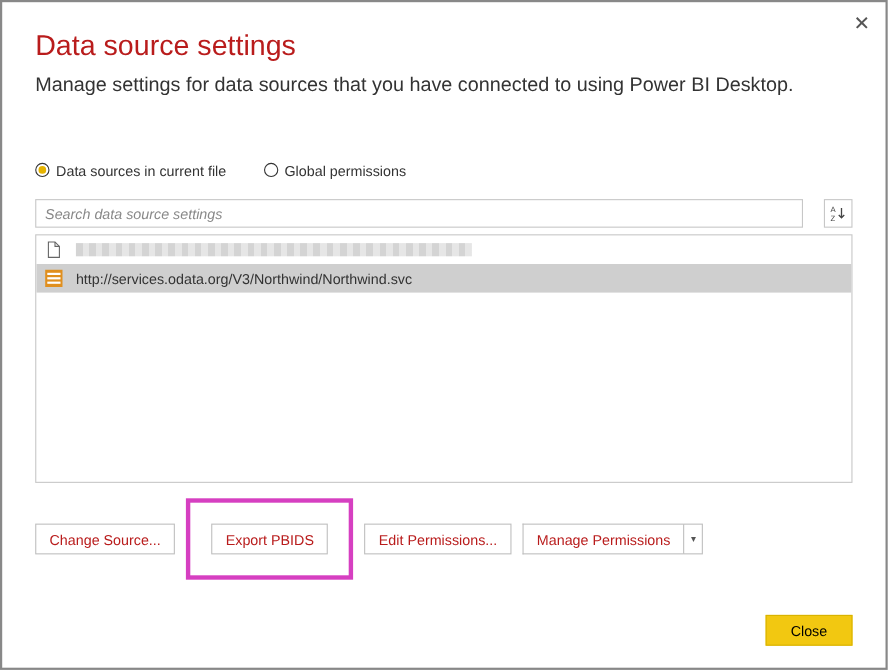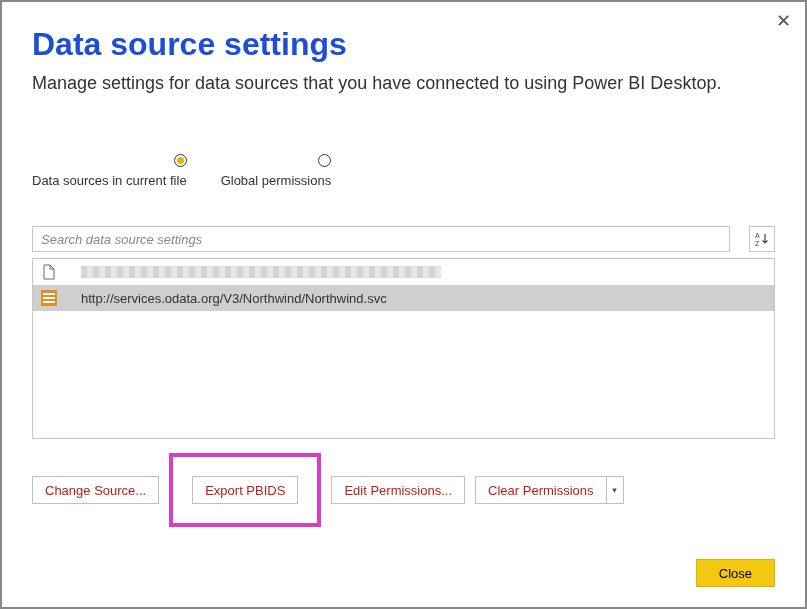--- a/index.html
+++ b/index.html
@@ -23,61 +23,59 @@
   .close-x {
     position: absolute;
     top: 8px;
     right: 14px;
     font-size: 18px;
     color: #555;
     cursor: pointer;
     font-family: Arial, sans-serif;
   }
   .title {
-    font-size: 32px;
-    font-weight: 700;
-    color: #1d4ed8;
+    font-size: 26px;
+    font-weight: 400;
+    color: #b91c1c;
     margin: 6px 0 10px 0;
   }
   .subtitle {
     font-size: 18px;
     color: #333;
     margin-bottom: 60px;
   }
   .radio-row {
     display: flex;
     gap: 34px;
     font-size: 13px;
     color: #333;
     margin-bottom: 18px;
   }
   .radio-item {
     display: inline-flex;
-    align-items: flex-end;
+    align-items: flex-start;
     gap: 6px;
     cursor: pointer;
-    flex-direction: column;
   }
   .radio-outer {
     width: 13px; height: 13px;
     border: 1px solid #333;
     border-radius: 50%;
     display: inline-flex;
     align-items: center; justify-content: center;
   }
   .radio-inner {
     width: 7px; height:7px;
     border-radius: 50%;
     background: #e6b300;
   }
   .search-row {
     display: flex;
     gap: 19px;
     margin-bottom: 0;
-    margin-top: 20px;
   }
   .search-box {
     flex: 1;
     border: 1px solid #c7c7c7;
     height: 26px;
     padding: 0 8px;
     font-size: 13px;
     color: #333;
     font-style: italic;
     outline: none;
@@ -96,21 +94,21 @@
   .list {
     margin-top: 6px;
     border: 1px solid #c7c7c7;
     flex: 1;
     overflow: hidden;
     background: #fff;
   }
   .list-row {
     display: flex;
     align-items: center;
-    gap: 24px;
+    gap: 12px;
     height: 26px;
     padding: 0 8px;
     font-size: 13px;
     color: #333;
     cursor: pointer;
   }
   .list-row.selected {
     background: #cfcfcf;
   }
   .row-icon {
@@ -230,21 +228,21 @@
     </div>
   </div>
 
   <div class="button-row">
     <button class="btn">Change Source...</button>
     <span class="highlight-box">
       <button class="btn">Export PBIDS</button>
     </span>
     <button class="btn">Edit Permissions...</button>
     <span class="split-btn">
-      <button class="btn">Clear Permissions</button>
+      <button class="btn">Manage Permissions</button>
       <span class="drop">
         <span>▾</span>
       </span>
     </span>
   </div>
 
   <div class="footer">
     <button class="btn primary">Close</button>
   </div>
 

